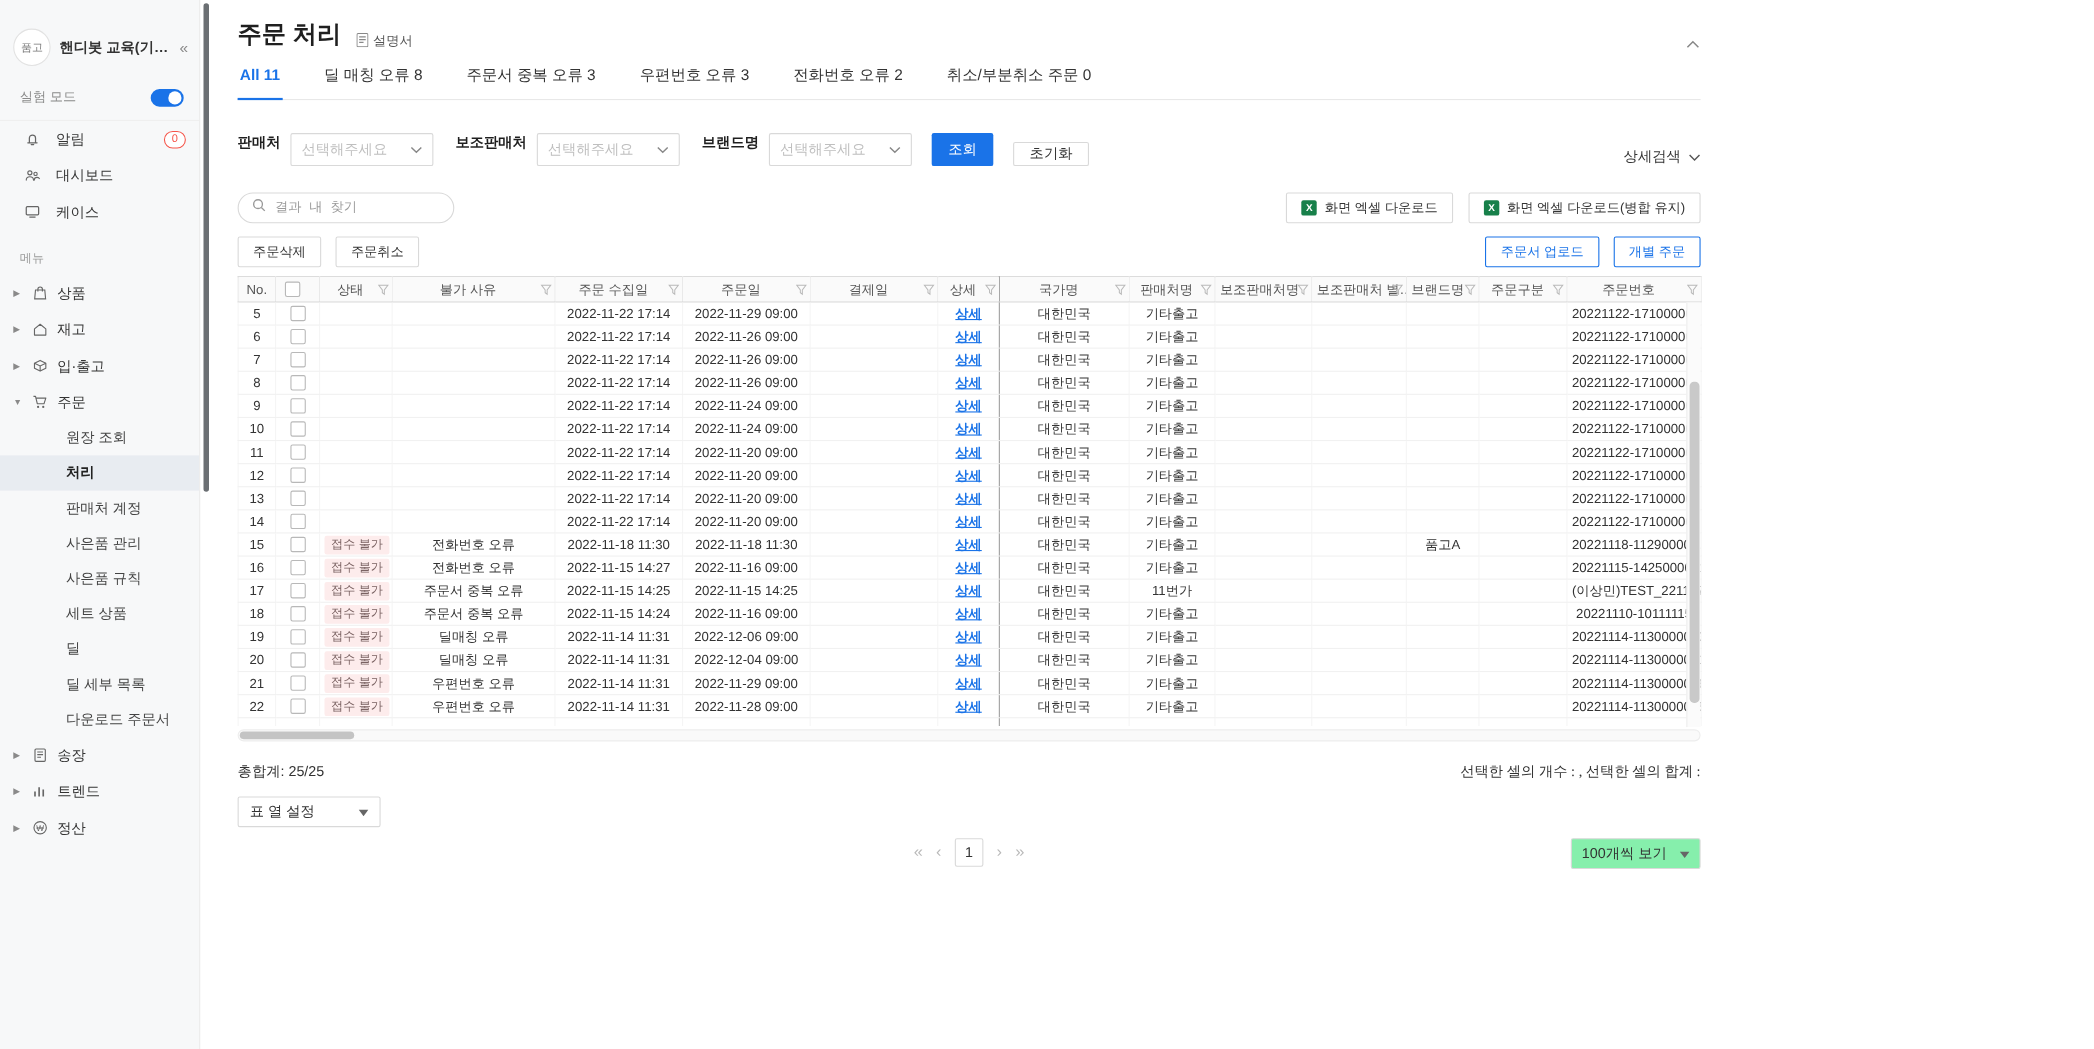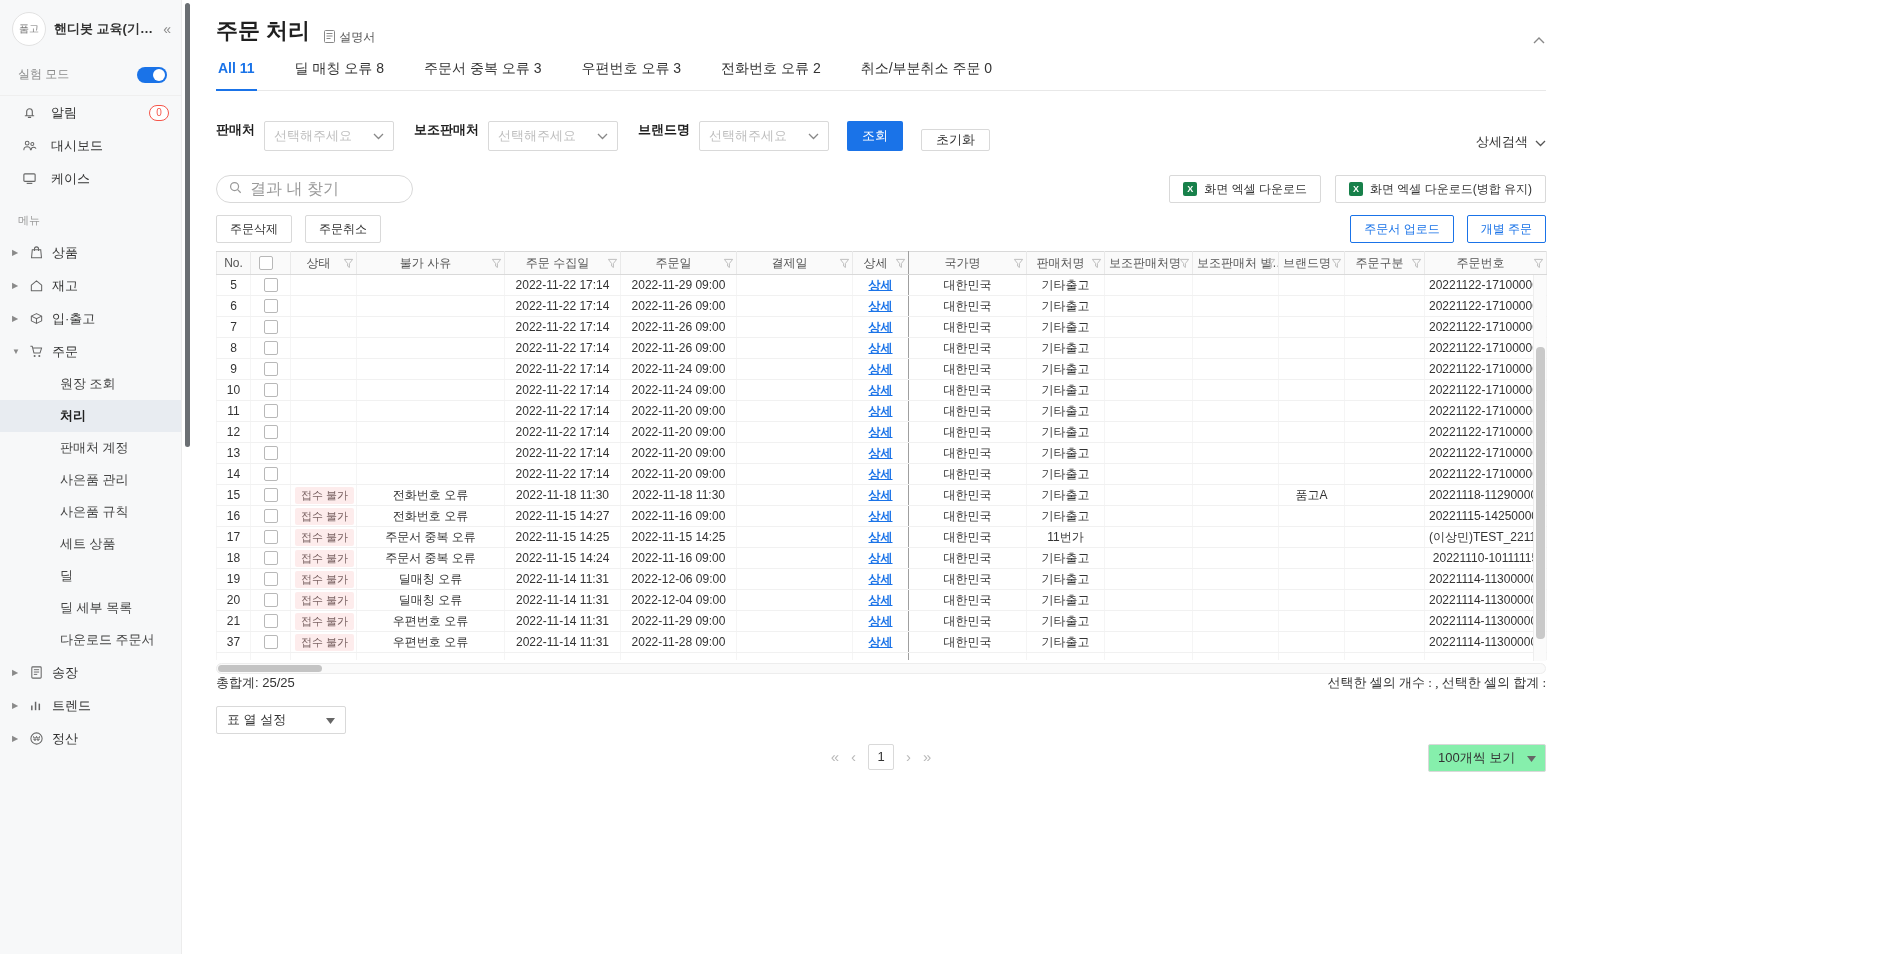--- a/index.html
+++ b/index.html
@@ -4,21 +4,21 @@
 <style>
   * { margin:0; padding:0; box-sizing:border-box; }
   html,body { width:1904px; height:954px; font-family:"Liberation Sans","DejaVu Sans",sans-serif; background:#fff; overflow:hidden; }
   .app { position:relative; width:1904px; height:954px; }
 
   
   .sidebar { position:absolute; left:0; top:0; width:182px; height:954px; background:#f7f8f9; border-right:1px solid #ececec; overflow:hidden; }
   .sb-scrollbar { position:absolute; left:183px; top:0; width:9px; height:954px; background:#fff; }
   .sb-scrollbar .thumb { position:absolute; left:2px; top:3px; width:5px; height:444px; background:#6b6f73; border-radius:3px; }
 
-  .sb-head { display:flex; align-items:center; padding:12px 10px 10px 12px; gap:8px; }
+  .sb-head { display:flex; align-items:center; padding:26px 10px 10px 12px; gap:8px; }
   .logo-circle { width:34px; height:34px; border-radius:50%; background:#fff; border:1px solid #e2e2e2; display:flex; align-items:center; justify-content:center; font-size:10px; color:#777; flex:0 0 auto; }
   .user-name { font-size:13px; font-weight:700; color:#333; white-space:nowrap; overflow:hidden; }
   .sb-collapse { margin-left:auto; color:#8a8a8a; font-size:14px; cursor:pointer; }
 
   .sb-exp { display:flex; align-items:center; padding:10px 14px 12px 18px; border-bottom:1px solid #efefef; }
   .sb-exp-label { font-size:12px; color:#8a8a8a; }
   .toggle { margin-left:auto; width:30px; height:16px; border-radius:8px; background:#1a73e8; position:relative; cursor:pointer; }
   .toggle .knob { position:absolute; right:2px; top:2px; width:12px; height:12px; border-radius:50%; background:#fff; }
 
   .sb-item { display:flex; align-items:center; height:33px; padding:0 12px 0 22px; gap:13px; font-size:13px; color:#333; cursor:pointer; }
@@ -49,21 +49,21 @@
   .filter-group { display:flex; flex-direction:row; gap:9px; }
   .filter-label { font-size:13px; font-weight:700; color:#1f1f1f; }
   .select { width:130px; height:30px; border:1px solid #d9d9d9; border-radius:2px; display:flex; align-items:center; padding:0 9px; font-size:13px; color:#bfbfbf; background:#fff; cursor:pointer; }
   .select .caret { margin-left:auto; display:flex; }
   .btn-primary { height:30px; padding:0 15px; background:#1a73e8; color:#fff; border:none; border-radius:2px; font-size:13px; cursor:pointer; }
   .btn-default { height:22px; padding:0 14px; background:#fff; color:#333; border:1px solid #d9d9d9; border-radius:2px; font-size:13px; cursor:pointer; }
   .advanced { margin-left:auto; align-self:center; margin-top:26px; font-size:13px; color:#333; display:flex; gap:7px; align-items:center; cursor:pointer; }
 
   .toolbar { display:flex; align-items:center; margin-top:24px; }
   .search-pill { width:197px; height:28px; border:1px solid #d9d9d9; border-radius:14px; display:flex; align-items:center; padding:0 12px; gap:8px; background:#fff; }
-  .search-pill input { border:none; outline:none; font-size:16px; color:#333; width:100%; background:transparent; font-family:Liberation Sans, sans-serif; }
+  .search-pill input { border:none; outline:none; font-size:12px; color:#333; width:100%; background:transparent; font-family:Liberation Mono, monospace; }
   .search-pill input::placeholder { color:#9a9a9a; }
   .excel-btns { margin-left:auto; display:flex; gap:14px; }
   .btn-excel { height:28px; display:flex; align-items:center; gap:7px; padding:0 13px; border:1px solid #d9d9d9; background:#fff; border-radius:2px; font-size:12px; color:#333; cursor:pointer; }
   .xl-icon { width:14px; height:14px; background:#17804a; color:#fff; font-size:9px; font-weight:700; display:flex; align-items:center; justify-content:center; border-radius:2px; }
 
   .actions { display:flex; align-items:center; margin-top:12px; }
   .left-actions { display:flex; gap:13px; }
   .right-actions { margin-left:auto; display:flex; gap:13px; }
   .btn-sm-default { height:28px; padding:0 13px; background:#fff; border:1px solid #d9d9d9; color:#333; border-radius:2px; font-size:12px; cursor:pointer; }
   .btn-outline-blue { height:28px; padding:0 13px; background:#fff; border:1px solid #1a73e8; color:#1a73e8; border-radius:2px; font-size:12px; cursor:pointer; }
@@ -80,21 +80,21 @@
   .badge-pink { display:inline-block; background:#fdecec; color:#7a6262; font-size:11px; padding:1px 6px; border-radius:2px; line-height:15px; }
   .detail-link { color:#1a73e8; text-decoration:underline; font-weight:700; font-size:12px; cursor:pointer; }
   .cb { width:14px; height:14px; border:1px solid #b8b8b8; border-radius:2px; background:#fff; margin:0 auto; cursor:pointer; }
 
   .v-scroll { position:absolute; right:0; top:24px; width:13px; height:386px; background:#fbfbfb; border-left:1px solid #eee; }
   .v-scroll .thumb { position:absolute; left:2px; width:9px; border-radius:4px; background:#c9c9c9; top:72px; height:292px; cursor:pointer; }
 
   .h-scroll { width:1330px; height:11px; background:#fafafa; border:1px solid #ededed; border-radius:6px; margin-top:3px; position:relative; }
   .h-scroll .thumb { position:absolute; left:1px; top:1px; height:7px; width:104px; background:#c4c4c4; border-radius:4px; cursor:pointer; }
 
-  .summary { display:flex; font-size:13px; color:#333;gap:25px; }
+  .summary { display:flex; margin-top:18px; font-size:13px; color:#333;gap:25px; }
   .summary .right { margin-left:auto;font-family:Liberation Serif, serif; }
 
   .col-settings { margin-top:14px; width:130px; height:28px; border:1px solid #d9d9d9; border-radius:2px; display:flex; align-items:center; padding:0 10px; font-size:13px; color:#333; justify-content:space-between; cursor:pointer; background:#fff; }
 
   .bottom-row { position:relative; margin-top:10px; height:30px; }
   .pagination { position:absolute; left:0; right:0; top:0; display:flex; align-items:center; justify-content:center; gap:12px; color:#b9b9b9; font-size:15px; }
   .pg-arrow { cursor:pointer; user-select:none; }
   .page-box { width:26px; height:26px; border:1px solid #d9d9d9; border-radius:2px; display:flex; align-items:center; justify-content:center; color:#333; font-size:13px; background:#fff; cursor:pointer; }
   .page-size { position:absolute; right:0; top:0; width:118px; height:28px; border:1px solid #d9d9d9; border-radius:2px; display:flex; align-items:center; justify-content:space-between; padding:0 9px; font-size:13px; color:#333; background:#86efac; cursor:pointer; }
 </style>
@@ -728,21 +728,21 @@
                 <td class="sep"><span class="detail-link">상세</span></td>
                 <td>대한민국</td>
                 <td>기타출고</td>
                 <td></td>
                 <td></td>
                 <td></td>
                 <td></td>
                 <td>20221114-1130000016</td>
               </tr>
               <tr>
-                <td>37</td>
+                <td>22</td>
                 <td>
                   <div class="cb"></div>
                 </td>
                 <td><span class="badge-pink">접수 불가</span></td>
                 <td>우편번호 오류</td>
                 <td>2022-11-14 11:31</td>
                 <td>2022-11-28 09:00</td>
                 <td></td>
                 <td class="sep"><span class="detail-link">상세</span></td>
                 <td>대한민국</td>

